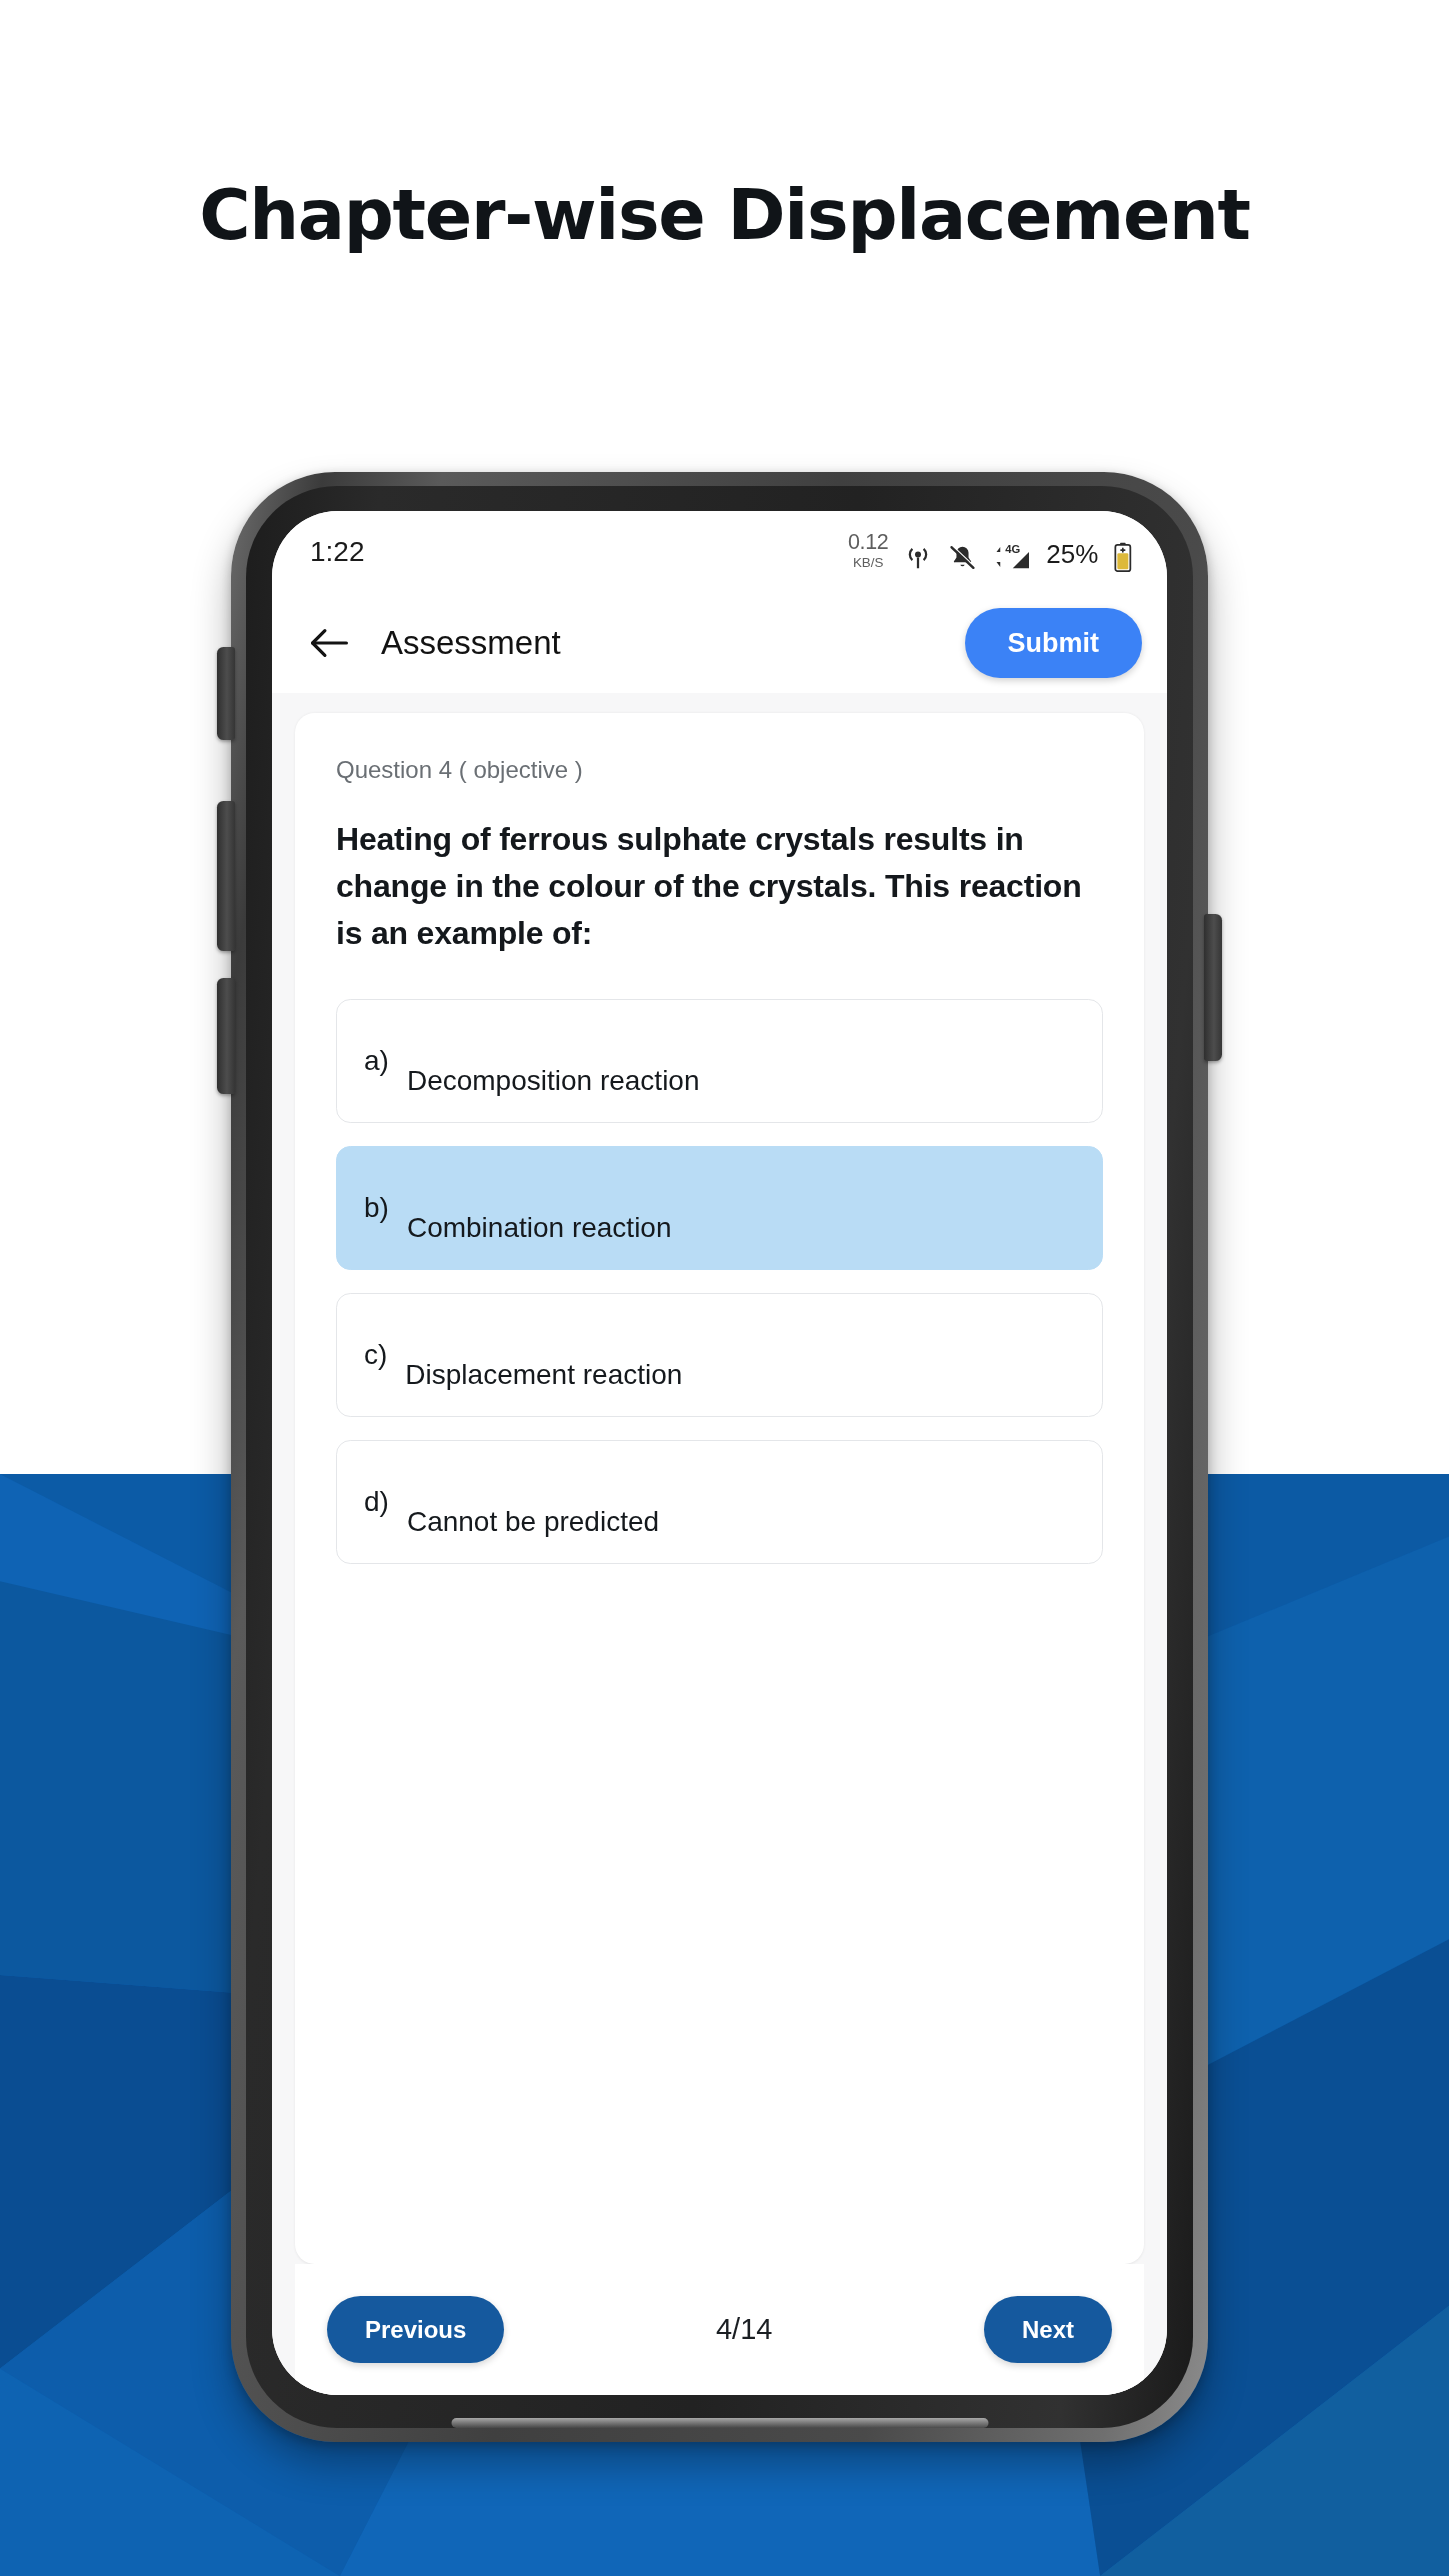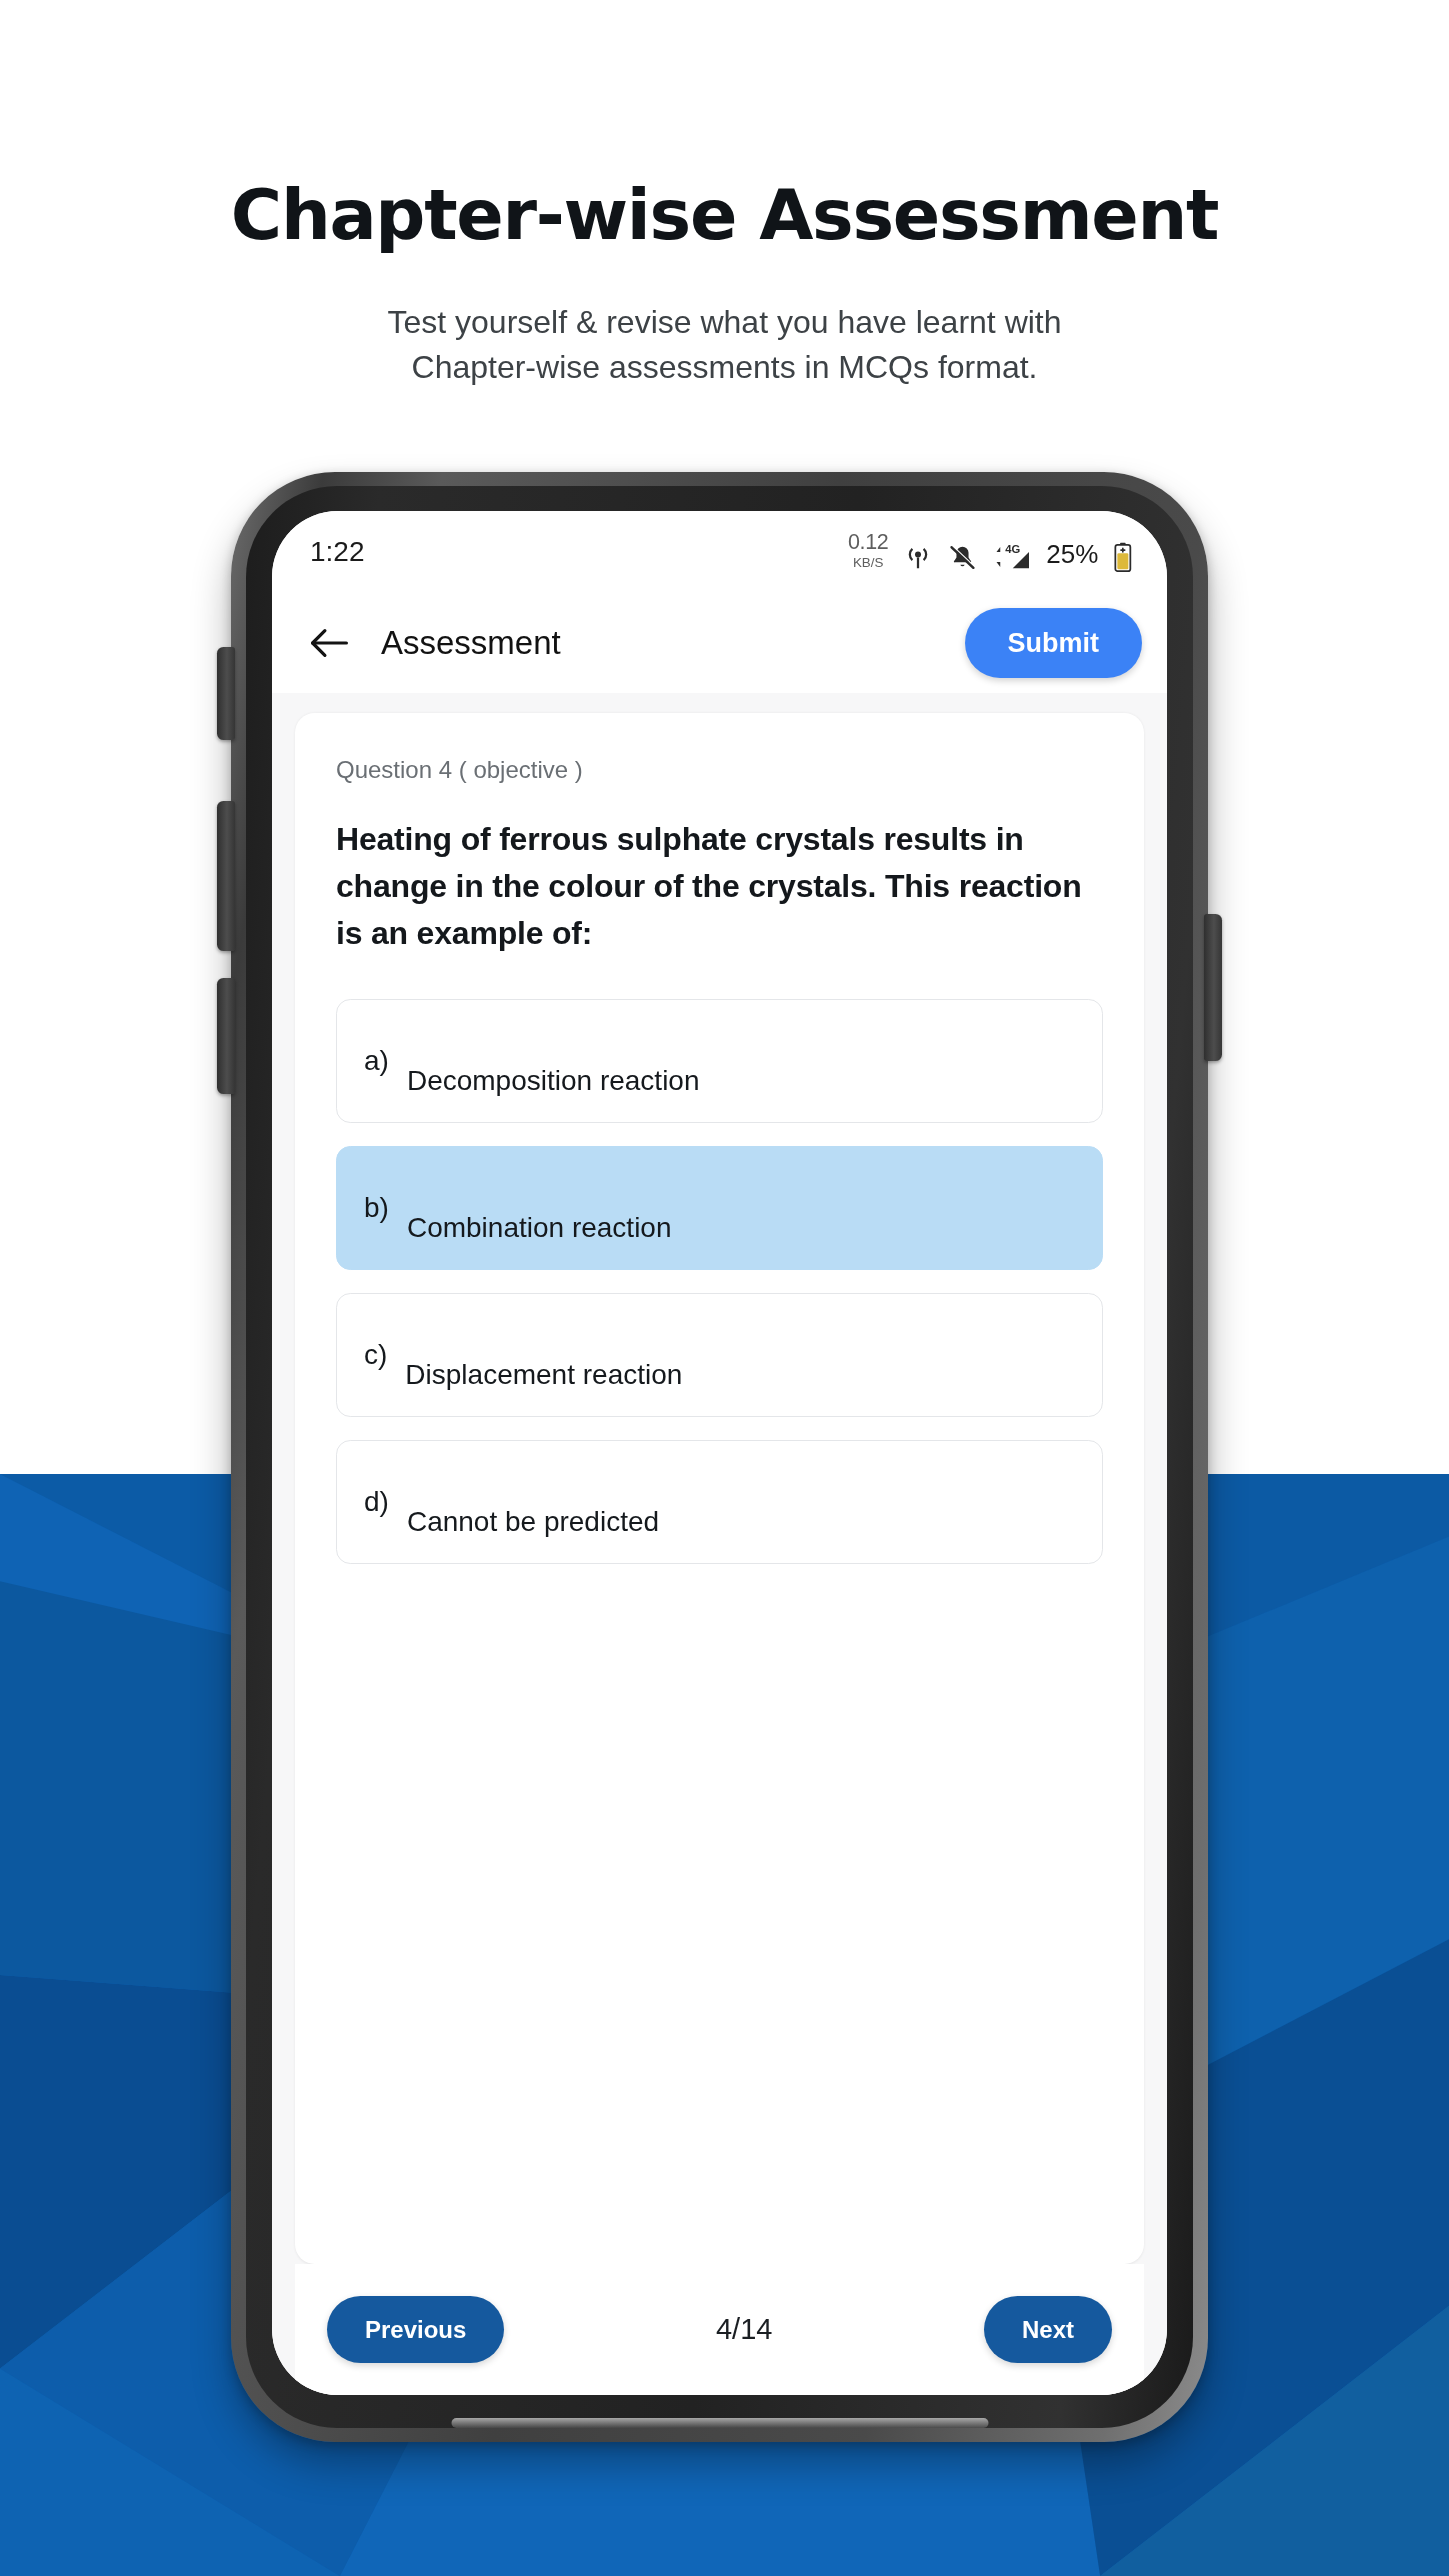--- a/index.html
+++ b/index.html
@@ -192,25 +192,21 @@
     <polygon points="380,1232 560,880 520,600 0,1000" fill="#0d5dab"></polygon>
     <polygon points="1040,310 1620,70 1620,520 1160,760" fill="#0e61ad"></polygon>
     <polygon points="1160,760 1620,520 1620,930 1230,1232" fill="#0a4f94"></polygon>
     <polygon points="1230,1232 1620,930 1620,1232" fill="#115f9f"></polygon>
     <polygon points="760,0 1620,0 1620,70 1040,310" fill="#0c5aa4"></polygon>
     <polygon points="0,0 760,0 430,220" fill="#0c5ba6"></polygon>
   </svg>
 </div>
 
 <div id="headline">
-  <h1 id="page-title">Chapter-wise Assessment</h1>
-  <p id="page-subtitle">
-    <span>Test yourself &amp; revise what you have learnt with</span><br>
-    <span>Chapter-wise assessments in MCQs format.</span>
-  </p>
+  <h1 id="page-title">Chapter-wise Displacement</h1>
 </div>
 
 <div id="phone">
   <div id="phone-rim"></div>
   <div id="phone-bezel"></div>
 
   <div class="side-btn" id="btn-left-1"></div>
   <div class="side-btn" id="btn-left-2"></div>
   <div class="side-btn" id="btn-left-3"></div>
   <div class="side-btn" id="btn-right-1"></div>

